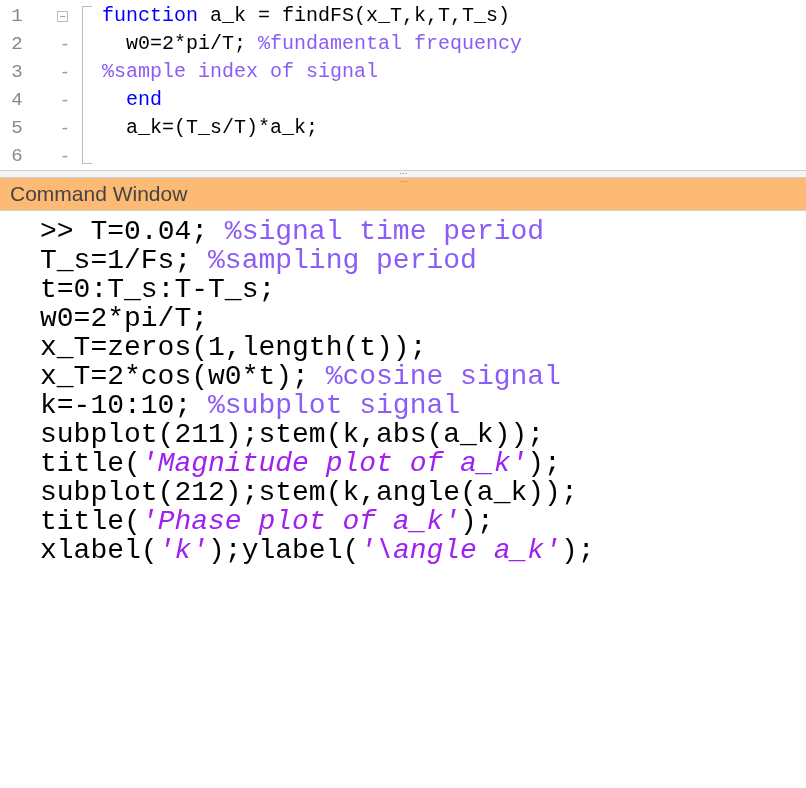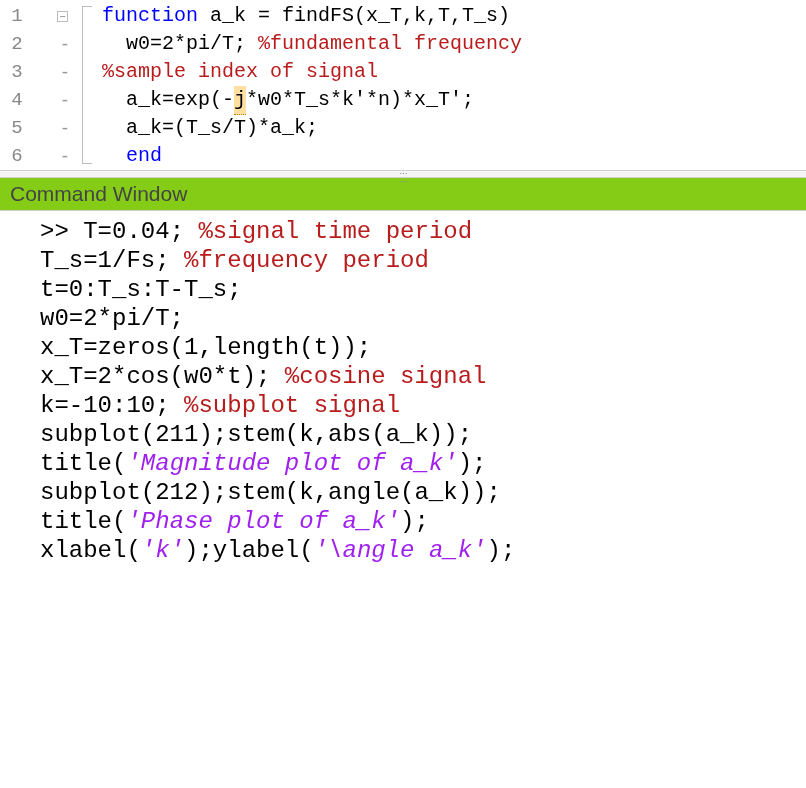--- a/index.html
+++ b/index.html
@@ -81,21 +81,21 @@
     width: 10px;
     height: 158px;
     border-left: 1px solid #bbb;
     border-top: 1px solid #bbb;
     border-bottom: 1px solid #bbb;
   }
   .code-indent {
     padding-left: 30px;
   }
   .kw { color: #0000ff; }
-  .cm { color: #b91c1c; }
+  .cm { color: #8b5cf6; }
   .str { color: #a020f0; font-style: italic; }
   .highlight-j {
     background: #ffe0a0;
     border-bottom: 1px dotted #c08000;
   }
   .divider {
     height: 8px;
     background: #f5f5f5;
     border-top: 1px solid #d0d0d0;
     border-bottom: 1px solid #d0d0d0;
@@ -113,32 +113,32 @@
     align-items: center;
   }
   .divider-dot::before {
     content: "⋮⋮";
     font-size: 8px;
     color: #888;
     transform: rotate(90deg);
     display: inline-block;
   }
   .panel-header {
-    background: #84cc16;
+    background: #fdba74;
     border-bottom: 1px solid #d0d0d0;
     padding: 4px 10px;
     font-family: "Helvetica Neue", Arial, sans-serif;
     font-size: 21px;
     color: #444;
   }
   .command-window {
     background: #ffffff;
     padding: 6px 0 6px 40px;
     line-height: 29px;
-    font-size: 24px;
+    font-size: 28px;
   }
   .cmd-line {
     white-space: pre;
   }
 </style>
 </head>
 <body>
 
 <div class="editor-pane">
   <div class="gutter">
@@ -157,37 +157,36 @@
     <div class="fold-row">-</div>
     <div class="fold-row">-</div>
     <div class="fold-row">-</div>
     <div class="fold-row">-</div>
   </div>
   <div class="code-area">
     <div class="bracket-line"></div>
     <div class="code-line code-indent"><span class="kw">function</span><span> a_k = findFS(x_T,k,T,T_s)</span></div>
     <div class="code-line code-indent"><span>  w0=2*pi/T; </span><span class="cm">%fundamental frequency</span></div>
     <div class="code-line code-indent"><span class="cm">%sample index of signal</span></div>
-    <div class="code-line code-indent"><span>  a_k=exp(-</span><span class="highlight-j">j</span><span>*w0*T_s*k'*n)*x_T';</span></div>
+    <div class="code-line code-indent"><span>  </span><span class="kw">end</span></div>
     <div class="code-line code-indent"><span>  a_k=(T_s/T)*a_k;</span></div>
-    <div class="code-line code-indent"><span>  </span><span class="kw">end</span></div>
   </div>
 </div>
 
 <div class="divider">
   <div class="divider-handle">
       <span class="divider-dot"></span>
     </div>
 </div>
 
 <div class="panel-header">Command Window</div>
 
 <div class="command-window">
   <div class="cmd-line"><span>&gt;&gt; </span><span>T=0.04; </span><span class="cm">%signal time period</span></div>
-  <div class="cmd-line"><span>T_s=1/Fs; </span><span class="cm">%frequency period</span></div>
+  <div class="cmd-line"><span>T_s=1/Fs; </span><span class="cm">%sampling period</span></div>
   <div class="cmd-line"><span>t=0:T_s:T-T_s;</span></div>
   <div class="cmd-line"><span>w0=2*pi/T;</span></div>
   <div class="cmd-line"><span>x_T=zeros(1,length(t));</span></div>
   <div class="cmd-line"><span>x_T=2*cos(w0*t); </span><span class="cm">%cosine signal</span></div>
   <div class="cmd-line"><span>k=-10:10; </span><span class="cm">%subplot signal</span></div>
   <div class="cmd-line"><span>subplot(211);stem(k,abs(a_k));</span></div>
   <div class="cmd-line"><span>title(</span><span class="str">'Magnitude plot of a_k'</span><span>);</span></div>
   <div class="cmd-line"><span>subplot(212);stem(k,angle(a_k));</span></div>
   <div class="cmd-line"><span>title(</span><span class="str">'Phase plot of a_k'</span><span>);</span></div>
   <div class="cmd-line"><span>xlabel(</span><span class="str">'k'</span><span>);ylabel(</span><span class="str">'\angle a_k'</span><span>);</span></div>

